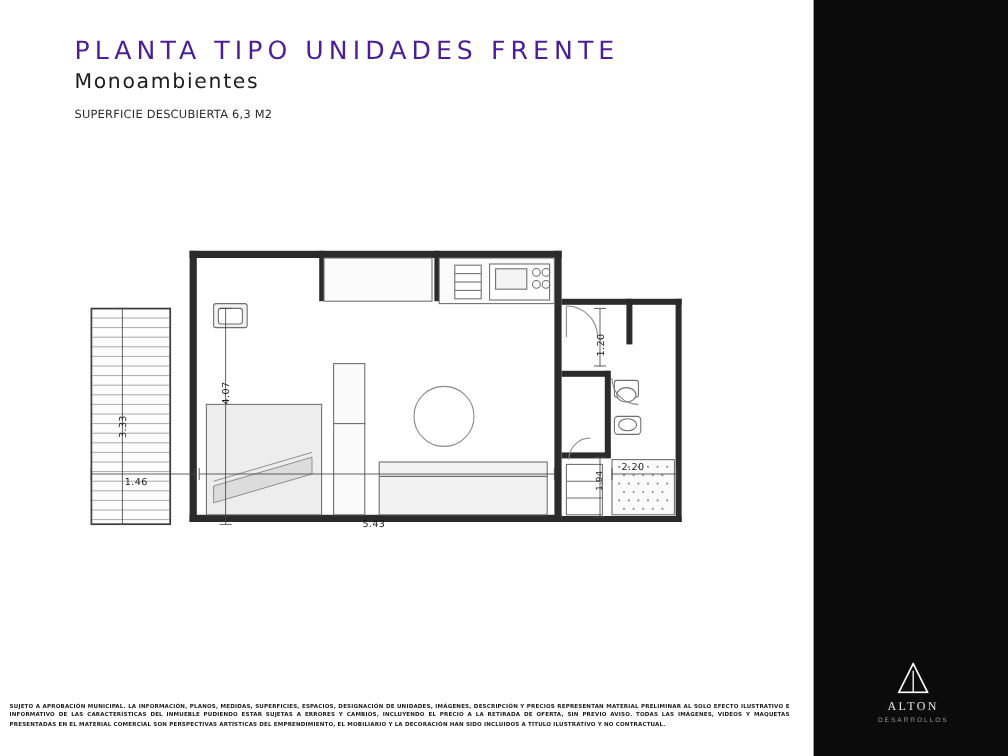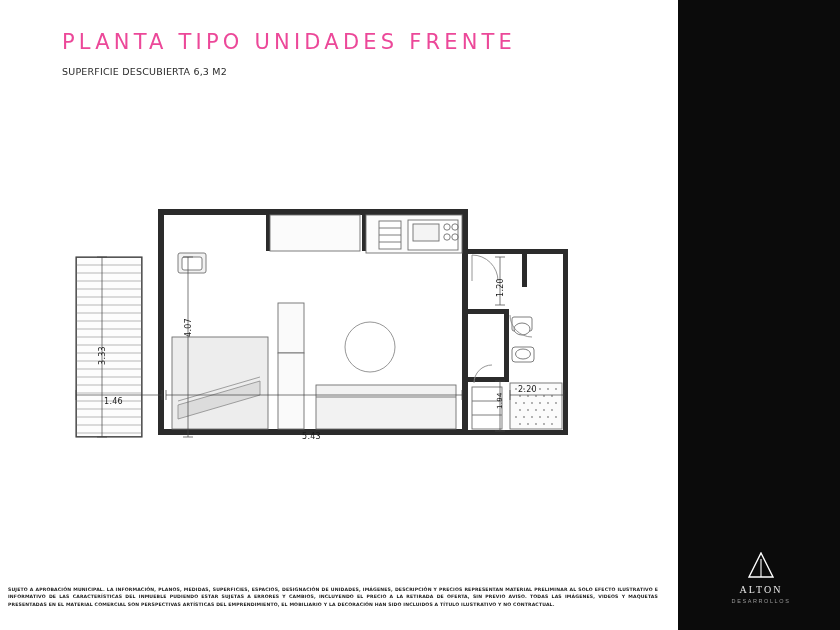--- a/index.html
+++ b/index.html
@@ -59,21 +59,21 @@
   
   .title-block {
     position: absolute;
     left: 62px;
     top: 30px;
     width: 520px;
   }
   .title-main {
     font-size: 21px;
     letter-spacing: 4.2px;
-    color: #ec4899;
+    color: #4c1d95;
     font-weight: normal;
     font-family: "DejaVu Sans", sans-serif;
   }
   .title-sub {
     font-size: 17px;
     letter-spacing: 1.4px;
     color: #1c1c1c;
     margin-top: 4px;
     font-family: "DejaVu Sans", sans-serif;
   }
@@ -136,20 +136,21 @@
     overflow: visible;
   }
 </style>
 </head>
 <body>
 
 <div id="page">
 
   <div class="title-block">
     <div class="title-main">PLANTA TIPO UNIDADES FRENTE</div>
+    <div class="title-sub">Monoambientes</div>
     <div class="title-spec">
       <div>SUPERFICIE DESCUBIERTA 6,3 M2</div>
     </div>
   </div>
 
   <div class="plan">
 
     <div class="outlinebox" style="left:6px; top:52px; width:66px; height:180px; background:#fdfdfd;"></div>
     <svg class="overlay">
       <g stroke="#9a9a9a" stroke-width="0.7">

